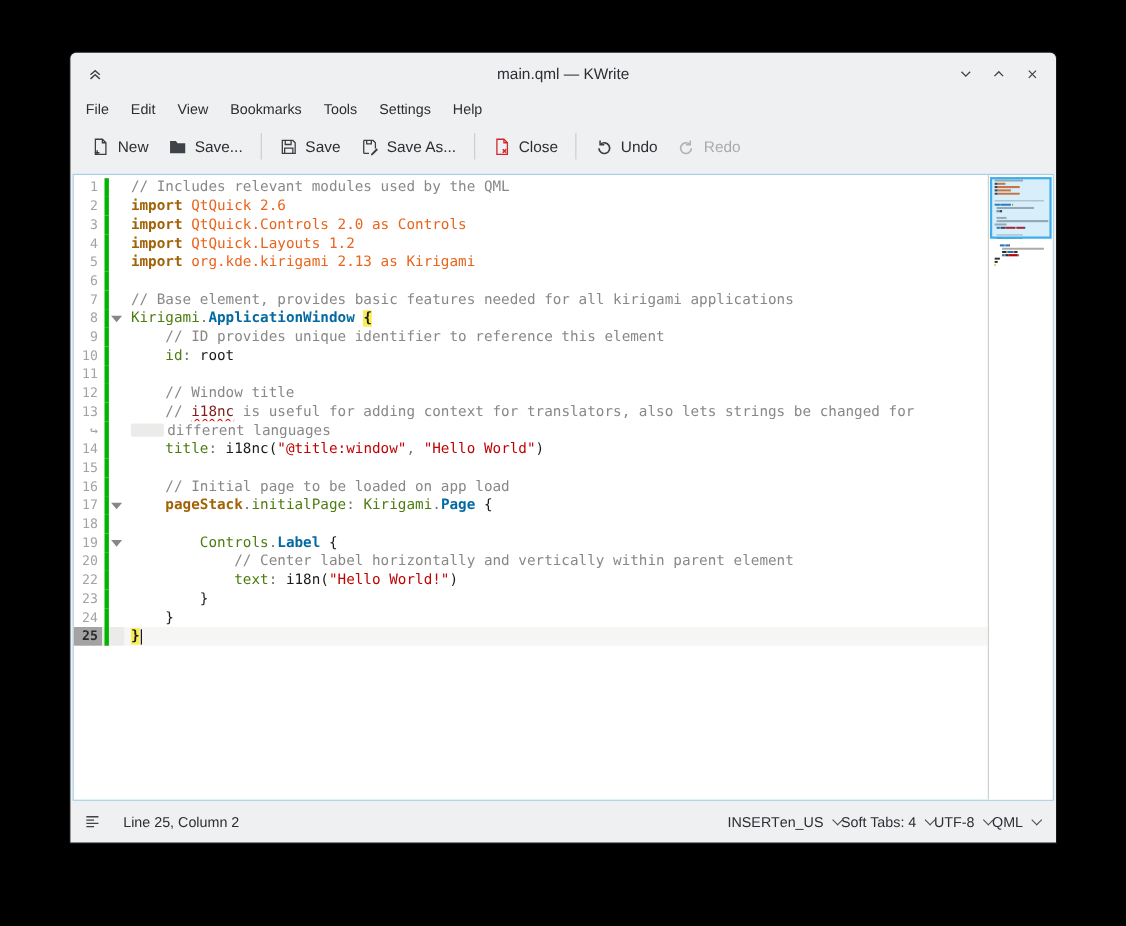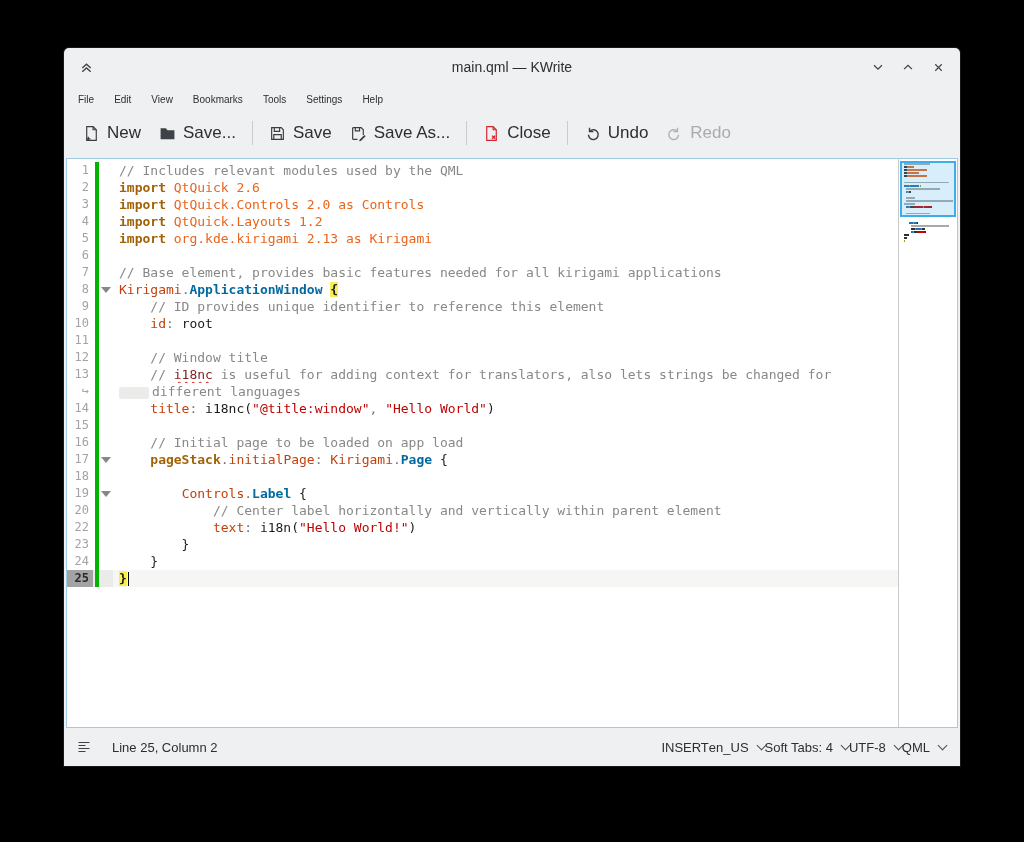--- a/index.html
+++ b/index.html
@@ -8,24 +8,24 @@
   .window{position:absolute;left:64px;top:48px;width:896px;height:718px;background:#eff0f1;
           border-radius:5px 5px 0 0;box-shadow:0 0 0 1px #17191b;display:flex;flex-direction:column;}
   
   .titlebar{height:38px;position:relative;display:flex;align-items:center;flex:0 0 auto;}
   .shade-btn{margin-left:12px;width:20px;height:20px;display:flex;align-items:center;justify-content:center;cursor:default;}
   .win-title{position:absolute;left:0;right:0;text-align:center;font-size:14px;color:#2b2f33;}
   .win-controls{margin-left:auto;display:flex;align-items:center;gap:10px;padding-right:12px;z-index:2;}
   .win-btn{width:20px;height:20px;display:flex;align-items:center;justify-content:center;}
   
   .menubar{height:27px;display:flex;align-items:center;padding-left:4px;flex:0 0 auto;}
-  .menu-item{padding:4px 10px;font-size:10px;border-radius:3px;}
+  .menu-item{padding:4px 10px;font-size:13px;border-radius:3px;}
   
   .toolbar{height:40px;display:flex;align-items:center;padding-left:10px;flex:0 0 auto;}
-  .tb-btn{display:flex;align-items:center;gap:7px;padding:6px 9px;border-radius:3px;font-size:17px;background:transparent;border:none;color:#2b2f33;font-family:"Liberation Sans",sans-serif;}
+  .tb-btn{display:flex;align-items:center;gap:7px;padding:6px 9px;border-radius:3px;font-size:14px;background:transparent;border:none;color:#2b2f33;font-family:"Liberation Sans",sans-serif;}
   .tb-btn.disabled{color:#a9abad;}
   .tb-sep{width:1px;height:24px;background:#c9cbcd;margin:0 7px;}
   .tb-icon{display:flex;align-items:center;}
   
   .editor-frame{margin:5px 2px 0 2px;height:570px;border:1px solid #9fcbe4;background:#fff;
                 display:flex;box-sizing:border-box;overflow:hidden;flex:0 0 auto;}
   .edit-cols{flex:1;display:flex;flex-direction:column;padding-top:3px;overflow:hidden;}
   .code-row{display:flex;height:17px;flex:0 0 auto;}
   .gut-num{width:26px;flex:0 0 auto;text-align:right;padding-right:4px;box-sizing:border-box;
            font-family:"DejaVu Sans Mono",monospace;font-size:12px;line-height:17px;color:#a2a3a5;}
@@ -34,21 +34,21 @@
   .fold-tri{position:absolute;left:8px;top:6px;width:0;height:0;border-left:5px solid transparent;
             border-right:5px solid transparent;border-top:6px solid #85878a;}
   .code-cell{flex:1;font-family:"DejaVu Sans Mono",monospace;font-size:13px;line-height:17px;
              white-space:pre;padding-left:6px;overflow:hidden;}
   .row-current .gut-num{color:#2b2b2b;font-weight:bold;background:#a3a3a3;}
   .row-current .gut-marker{background:#ebebea;}
   .row-current .code-cell{background:#f6f6f4;}
   .cm{color:#898887;}
   .kw{color:#a16207;font-weight:bold;}
   .im{color:#e9641c;}
-  .bl{color:#c2410c;margin-top:24px;}
+  .bl{color:#4d7c0f;margin-top:24px;}
   .blb{color:#0369a1;font-weight:bold;}
   .st{color:#bf0303;}
   .pl{color:#1b1b1b;}
   .dt{color:#757575;}
   .hy{background:#f9ee54;color:#1b1b1b;font-weight:bold;}
   .sp{color:#7f1d1d;text-decoration-line:underline;text-decoration-style:wavy;
       text-decoration-color:#e01010;text-decoration-thickness:1px;text-underline-offset:2px;}
   .wrap-indent-box{display:inline-block;width:30px;height:12px;background:#ebebea;border-radius:2px;
                    margin-right:3px;vertical-align:middle;}
   .caret{display:inline-block;width:1px;height:14px;background:#000;vertical-align:text-bottom;margin-left:1px;}

